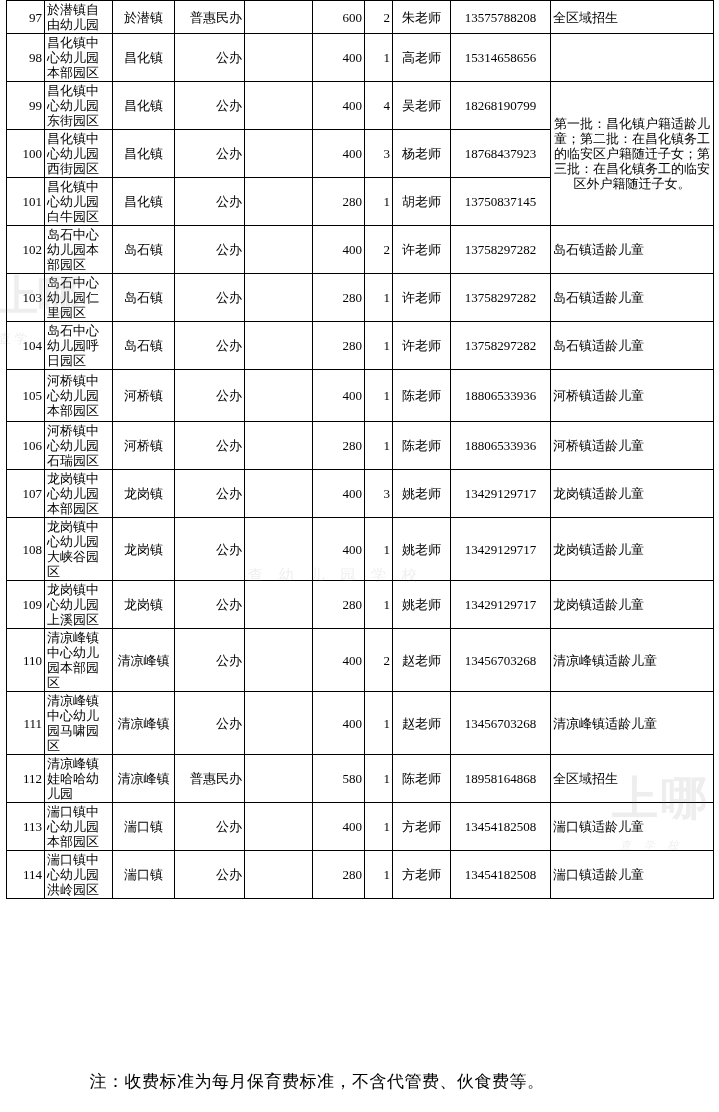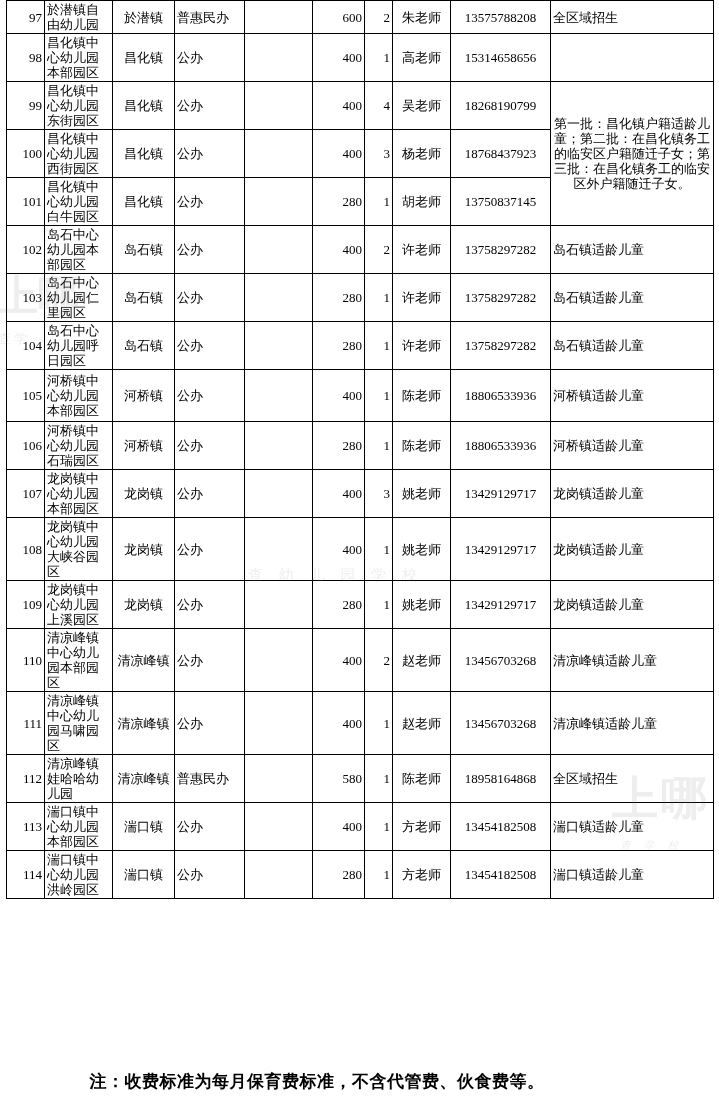--- a/index.html
+++ b/index.html
@@ -45,36 +45,36 @@
   col.c-fee    { width: 52px; }
   col.c-cls    { width: 28px; }
   col.c-teach  { width: 58px; }
   col.c-tel    { width: 100px; }
   col.c-range  { width: 163px; }
 
   .ctr { text-align: center; }
 
   .cell-name { text-align: left; padding-left: 3px; }
   .cell-town { text-align: center; }
-  .cell-type { text-align: left; margin-top: 41px; }
+  .cell-type { text-align: right; margin-top: 41px; }
   .cell-fee  { text-align: right; padding-right: 6px; }
   .cell-cls  { text-align: right; padding-right: 5px; }
   .cell-teach{ text-align: center; }
   .cell-tel  { text-align: center; padding-right: 2px; }
   .cell-range{ text-align: left; padding-left: 2px; }
   .cell-idx  { text-align: right; padding-right: 5px; }
 
   .footnote {
     position: absolute;
     left: 0;
     top: 1070px;
     width: 634px;
     text-align: center;
     font-size: 17px;
-    font-weight: bold;
+    font-weight: normal;
     font-family: "Liberation Serif", "DejaVu Serif", serif;
     letter-spacing: 0.5px;
   }
 
   
   .wm {
     position: absolute;
     pointer-events: none;
     color: rgba(120,120,120,0.13);
     font-family: "Liberation Serif", "DejaVu Serif", serif;

